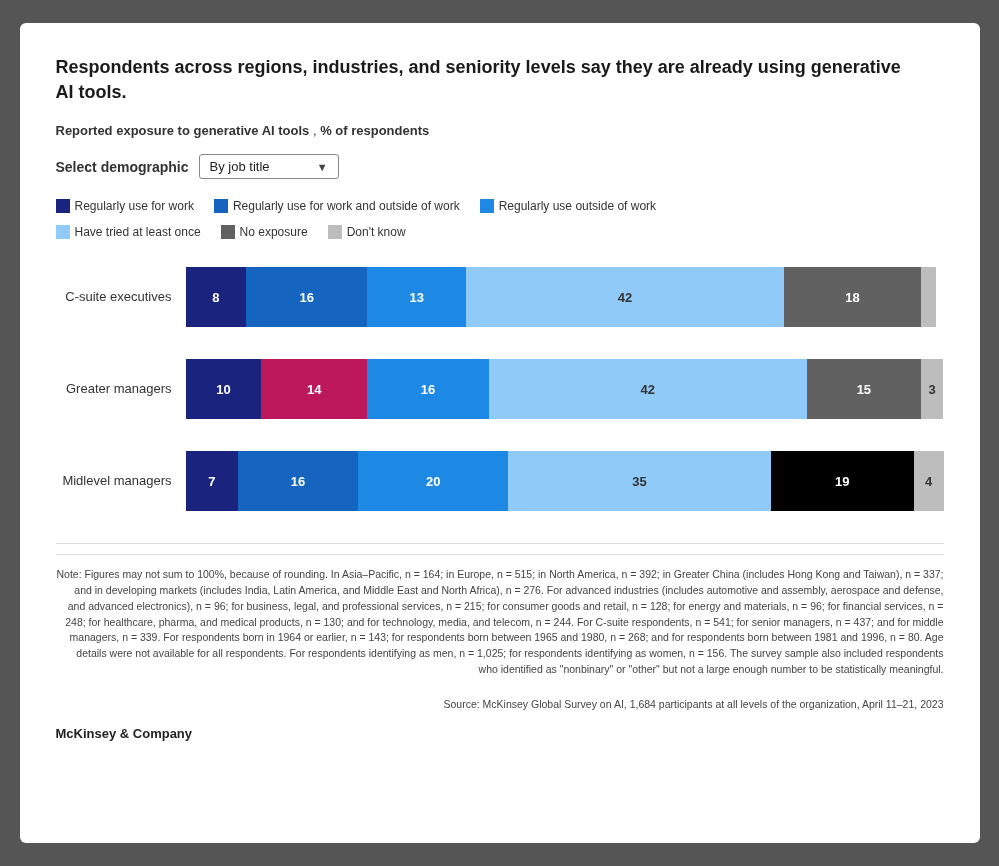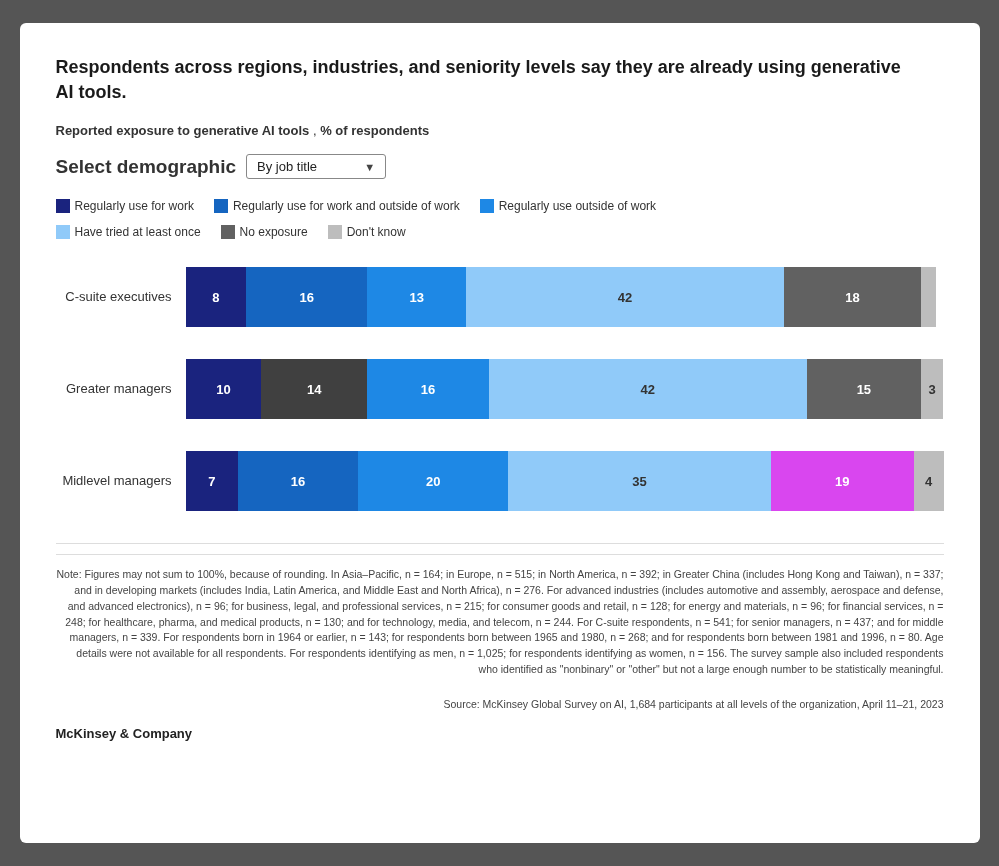--- a/index.html
+++ b/index.html
@@ -35,21 +35,21 @@
       font-weight: 700;
       text-align: center;
     }
     .demographic-row {
       display: flex;
       align-items: center;
       gap: 10px;
       margin-bottom: 20px;
     }
     .demographic-label {
-      font-size: 19px;
+      font-size: 14px;
       color: #333;
       font-weight: 600;
     }
     .dropdown {
       display: flex;
       align-items: center;
       border: 1px solid #888;
       border-radius: 3px;
       padding: 4px 10px 4px 10px;
       font-size: 13px;
@@ -200,35 +200,35 @@
           <div class="bar-segment" style="width: 13%; background-color: rgb(30, 136, 229); color: white;">13</div>
           <div class="bar-segment light-text" style="width: 42%; background-color: rgb(144, 202, 249); color: rgb(51, 51, 51);">42</div>
           <div class="bar-segment" style="width: 18%; background-color: rgb(97, 97, 97); color: white;">18</div>
           <div class="bar-segment light-text" style="width: 2%; background-color: rgb(189, 189, 189); color: rgb(51, 51, 51);"></div>
         </div>
       </div>
       <div class="bar-row">
         <div class="bar-label">Greater managers</div>
         <div class="bar-container">
           <div class="bar-segment" style="width: 10%; background-color: rgb(26, 35, 126); color: white;">10</div>
-          <div class="bar-segment" style="width: 14%; background-color: #404040; color: white;">14</div>
+          <div class="bar-segment" style="width: 14%; background-color: #be185d; color: white;">14</div>
           <div class="bar-segment" style="width: 16%; background-color: rgb(30, 136, 229); color: white;">16</div>
           <div class="bar-segment light-text" style="width: 42%; background-color: rgb(144, 202, 249); color: rgb(51, 51, 51);">42</div>
           <div class="bar-segment" style="width: 15%; background-color: rgb(97, 97, 97); color: white;">15</div>
           <div class="bar-segment light-text" style="width: 3%; background-color: rgb(189, 189, 189); color: rgb(51, 51, 51);">3</div>
         </div>
       </div>
       <div class="bar-row">
         <div class="bar-label">Midlevel managers</div>
         <div class="bar-container">
           <div class="bar-segment" style="width: 7%; background-color: rgb(26, 35, 126); color: white;">7</div>
           <div class="bar-segment" style="width: 16%; background-color: rgb(21, 101, 192); color: white;">16</div>
           <div class="bar-segment" style="width: 20%; background-color: rgb(30, 136, 229); color: white;">20</div>
           <div class="bar-segment light-text" style="width: 35%; background-color: rgb(144, 202, 249); color: rgb(51, 51, 51);">35</div>
-          <div class="bar-segment" style="width: 19%; background-color: #d946ef; color: white;">19</div>
+          <div class="bar-segment" style="width: 19%; background-color: #000000; color: white;">19</div>
           <div class="bar-segment light-text" style="width: 4%; background-color: rgb(189, 189, 189); color: rgb(51, 51, 51);">4</div>
         </div>
       </div>
     </div>
 
   <hr class="divider">
   <div class="footnote">Note: Figures may not sum to 100%, because of rounding. In Asia–Pacific, n = 164; in Europe, n = 515; in North America, n = 392; in Greater China (includes Hong Kong and Taiwan), n = 337; and in developing markets (includes India, Latin America, and Middle East and North Africa), n = 276. For advanced industries (includes automotive and assembly, aerospace and defense, and advanced electronics), n = 96; for business, legal, and professional services, n = 215; for consumer goods and retail, n = 128; for energy and materials, n = 96; for financial services, n = 248; for healthcare, pharma, and medical products, n = 130; and for technology, media, and telecom, n = 244. For C-suite respondents, n = 541; for senior managers, n = 437; and for middle managers, n = 339. For respondents born in 1964 or earlier, n = 143; for respondents born between 1965 and 1980, n = 268; and for respondents born between 1981 and 1996, n = 80. Age details were not available for all respondents. For respondents identifying as men, n = 1,025; for respondents identifying as women, n = 156. The survey sample also included respondents who identified as "nonbinary" or "other" but not a large enough number to be statistically meaningful.</div>
   <div class="source-line">Source: McKinsey Global Survey on AI, 1,684 participants at all levels of the organization, April 11–21, 2023</div>
 
   <div class="brand">McKinsey &amp; Company</div>

